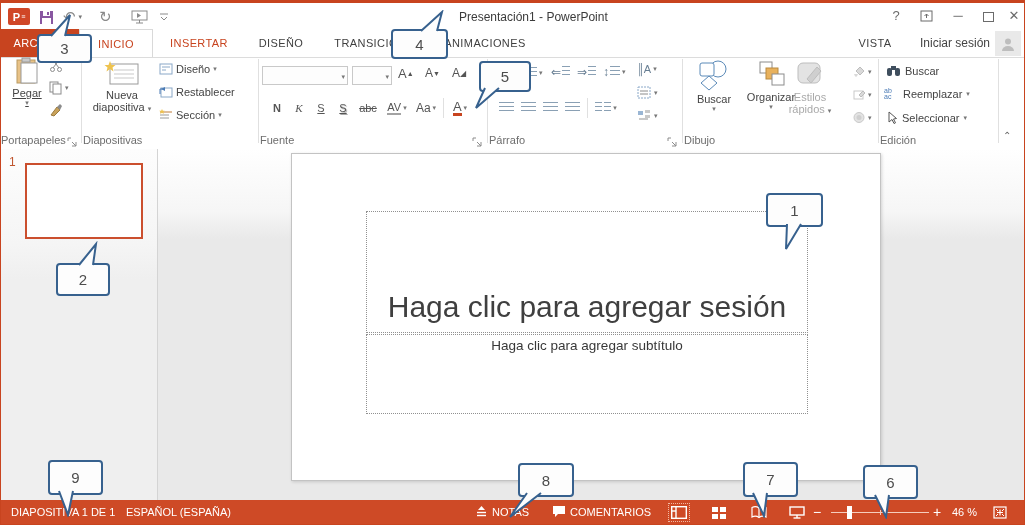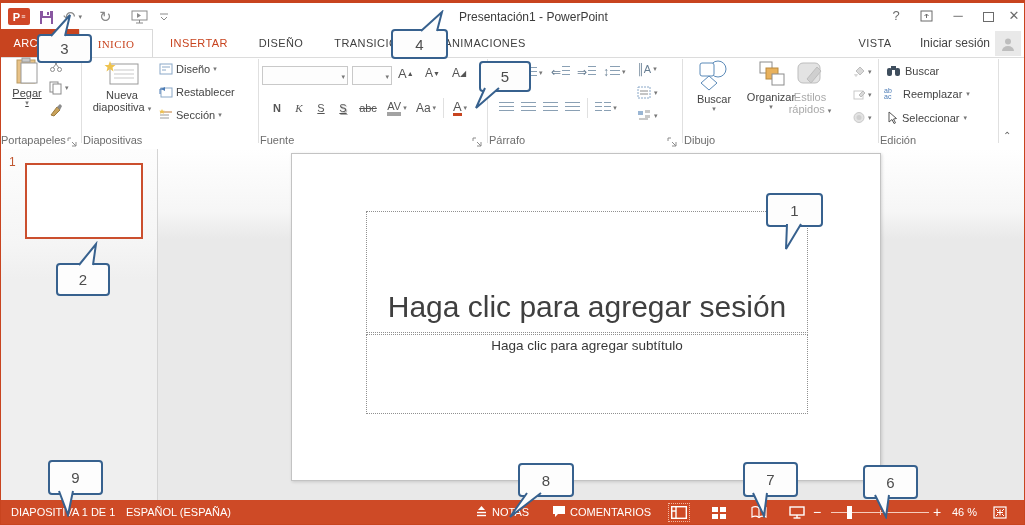--- a/index.html
+++ b/index.html
@@ -10,21 +10,21 @@
   #ppt-logo{position:absolute;left:7px;top:5px;width:22px;height:17px;background:#d04727;border-radius:2px;color:#fff;font-weight:bold;font-size:11px;display:flex;align-items:center;justify-content:center;}
   #ppt-logo .lines{font-size:7px;margin-left:1px;letter-spacing:0;}
   .win-title{position:absolute;left:438px;top:7px;font-size:12px;color:#3b3b3b;margin-left:20px;}
   .win-ctrl{position:absolute;top:3px;width:26px;height:20px;text-align:center;line-height:20px;color:#6b6b6b;font-size:13px;}
   .maxbox{display:inline-block;width:9px;height:8px;border:1px solid #6b6b6b;margin-top:6px;}
   .caret{font-size:7px;color:#777;font-family:"DejaVu Sans",sans-serif;}
   
   #tabrow{position:absolute;left:0;top:28px;width:100%;height:28px;background:#fff;}
   .tab{position:absolute;top:0;height:28px;line-height:28px;text-align:center;font-size:11px;letter-spacing:.4px;color:#3f3f3f;}
   .tab-file{background:#c8441f;color:#fff;}
-  .tab-active{background:#fff;color:#c8441f;border:1px solid #d9d9d9;border-bottom:none;box-sizing:border-box;font-family:Liberation Serif, serif;}
+  .tab-active{background:#fff;color:#c8441f;border:1px solid #d9d9d9;border-bottom:none;box-sizing:border-box;}
   .tab-red{color:#c8441f;}
   #signin{position:absolute;right:34px;top:0;height:28px;line-height:28px;font-size:12px;color:#444;}
   #avatar{position:absolute;right:3px;top:2px;width:26px;height:25px;background:#e9e9e9;display:flex;align-items:center;justify-content:center;}
   
   #ribbon{position:absolute;left:0;top:56px;width:100%;height:92px;background:#fff;border-top:1px solid #dcdcdc;border-bottom:1px solid #cfcfcf;box-sizing:content-box;}
   .group{position:absolute;top:56px;height:92px;}
   .vsep{position:absolute;top:58px;height:84px;width:1px;background:#e0e0e0;}
   .glabel{position:absolute;bottom:3px;left:0;width:100%;text-align:left;font-size:11px;color:#6d6d6d;}
   .rbtn-txt{font-size:11px;color:#444;}
   .gray{color:#a9a9a9;}
@@ -223,21 +223,21 @@
     <div class="smallrow" style="left:138px;top:9px;font-size:13px;color:#555;">A<span style="font-size:7px;vertical-align:top;">▲</span></div>
     <div class="smallrow" style="left:165px;top:9px;font-size:12px;color:#555;">A<span style="font-size:7px;vertical-align:top;">▼</span></div>
     <div class="smallrow" style="left:192px;top:9px;font-size:12px;color:#555;">A<span style="font-size:8px;">◢</span></div>
     <div class="smallrow" style="left:6px;top:40px;">
       <span class="fbtn" style="width:22px;font-weight:bold;">N</span>
       <span class="fbtn" style="width:22px;font-style:italic;font-family:'Liberation Serif',serif;">K</span>
       <span class="fbtn" style="width:22px;text-decoration:underline;">S</span>
       <span class="fbtn" style="width:22px;text-shadow:1px 1px 1px #aaa;text-decoration:underline;">S</span>
       <span class="fbtn" style="width:28px;text-decoration:line-through;font-size:11px;">abc</span>
       <span class="fbtn" style="width:30px;font-size:11px;">
-          <span style="border-bottom:4px solid #a3a3a3;">AV</span>
+          <span style="border-bottom:2px solid #a3a3a3;">AV</span>
           <span class="caret" style="margin-left:2px;">▾</span>
         </span>
       <span class="fbtn" style="width:28px;font-size:12px;">
           <span>Aa</span>
           <span class="caret" style="margin-left:2px;">▾</span>
         </span>
       <span style="width:1px;height:20px;background:#e0e0e0;margin:0 3px;"></span>
       <span class="fbtn" style="width:26px;font-size:13px;">
           <span style="border-bottom:3px solid #c8441f;line-height:12px;">A</span>
           <span class="caret" style="margin-left:2px;">▾</span>

